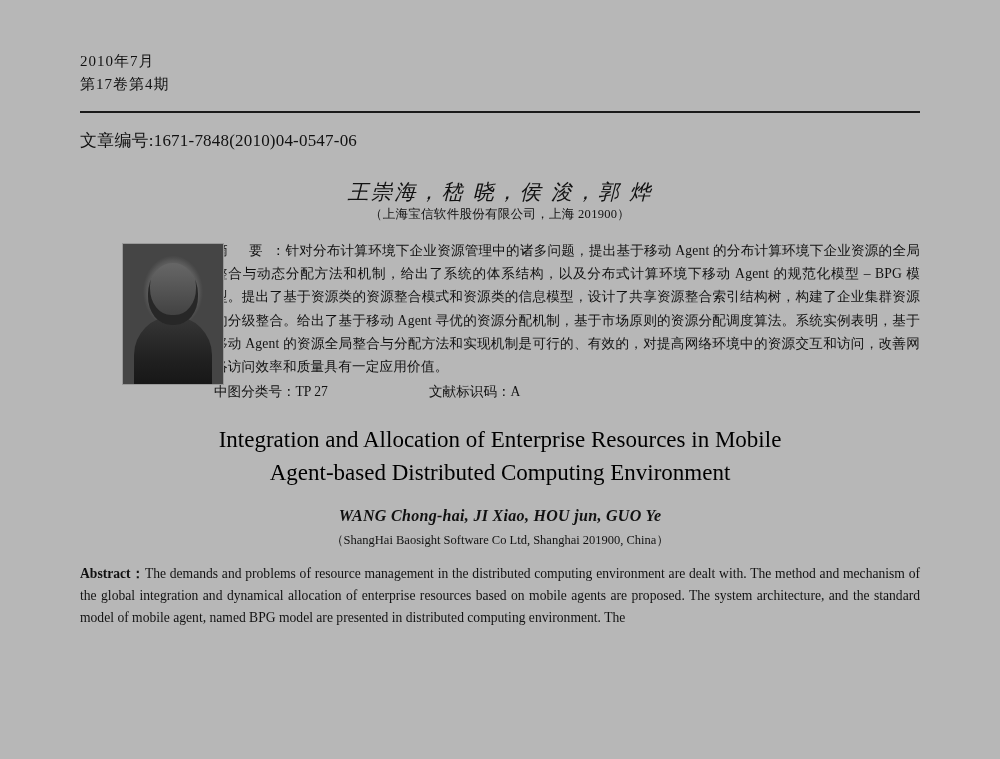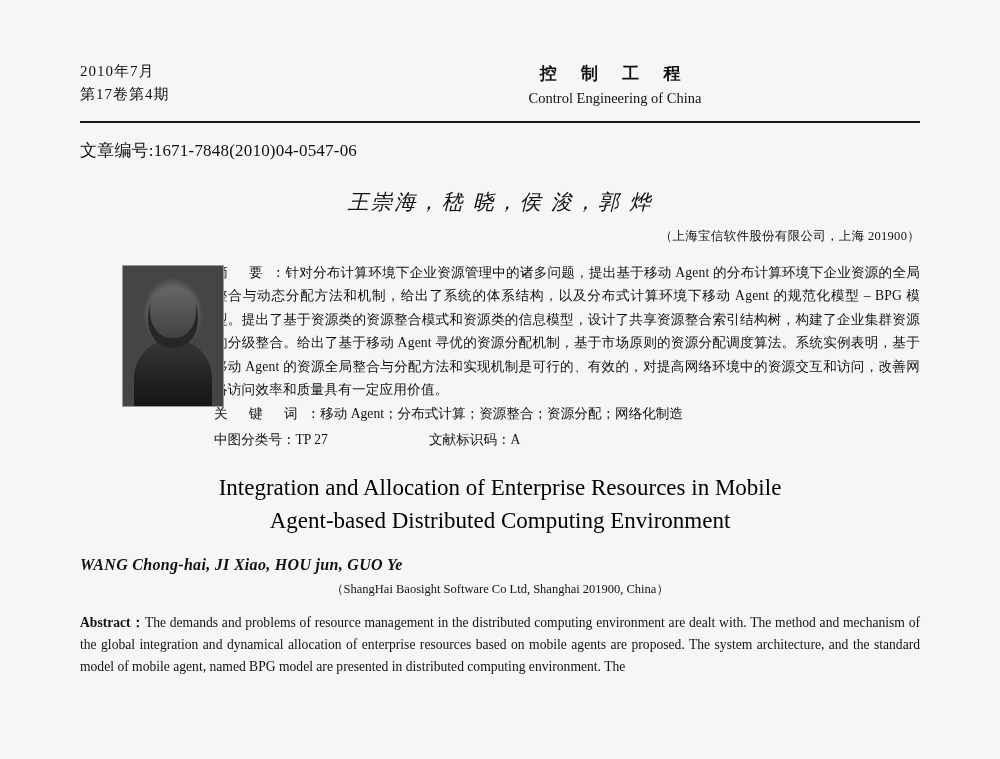--- a/index.html
+++ b/index.html
@@ -12,23 +12,23 @@
     height: 759px;
     font-family: "Liberation Serif", serif;
     color: #1a1a1a;
     position: relative;
     overflow: hidden;
   }
   .page {
     position: relative;
     width: 1000px;
     height: 759px;
-    background: #fef9c3;
+    background: #fca5a5;
     box-sizing: border-box;
-    padding: 12px 80px;
+    padding: 2px 80px;
     filter: grayscale(100%);
   }
   
   .runhead {
     display: flex;
     justify-content: space-between;
     align-items: flex-start;
     padding-top: 48px;
   }
   .runhead-col {
@@ -89,23 +89,23 @@
   }
   .cn-authors {
     text-align: center;
     font-size: 21px;
     margin-top: 26px;
     letter-spacing: 2.5px;
     font-style: italic;
     color: #111;
   }
   .cn-affil {
-    text-align: right;
+    text-align: center;
     font-size: 12.5px;
-    margin-top: 12px;
+    margin-top: 0;
     letter-spacing: 0.3px;
     color: #111;
   }
   
   .abstract-zone {
     display: flex;
     margin-top: 16px;
     align-items: flex-start;
   }
   .photo-wrap {
@@ -178,21 +178,21 @@
   }
   
   .en-title {
     text-align: center;
     font-size: 23px;
     line-height: 1.45;
     margin-top: 18px;
     color: #000;
   }
   .en-authors {
-    text-align: left;
+    text-align: center;
     font-size: 16px;
     font-style: italic;
     font-weight: bold;
     margin-top: 18px;
     letter-spacing: 0.3px;
     color: #111;
   }
   .en-affil {
     text-align: center;
     font-size: 12.5px;
@@ -212,47 +212,40 @@
 </style>
 </head>
 <body>
 
 <div class="page">
 
   <div class="runhead">
     <div class="runhead-col runhead-left">
       <div>2010年7月</div>
       <div>第17卷第4期</div>
-    </div>
-    <div class="runhead-col runhead-center">
-      <div class="cn">控 制 工 程</div>
-      <div class="en">Control Engineering of China</div>
     </div>
   </div>
 
   <hr class="rule">
 
   <div class="article-number">文章编号:1671-7848(2010)04-0547-06</div>
 
 
   <div class="cn-authors">王崇海，嵇 晓，侯 浚，郭 烨</div>
 
   <div class="cn-affil">（上海宝信软件股份有限公司，上海 201900）</div>
 
   <div class="abstract-zone">
     <div class="photo-wrap">
       <div class="photo"></div>
     </div>
     <div class="abstract-body">
       <div class="abs-line">
         <span class="abs-label">摘 要</span><span>：针对分布计算环境下企业资源管理中的诸多问题，提出基于移动 Agent 的分布计算环境下企业资源的全局整合与动态分配方法和机制，给出了系统的体系结构，以及分布式计算环境下移动 Agent 的规范化模型 – BPG 模型。提出了基于资源类的资源整合模式和资源类的信息模型，设计了共享资源整合索引结构树，构建了企业集群资源的分级整合。给出了基于移动 Agent 寻优的资源分配机制，基于市场原则的资源分配调度算法。系统实例表明，基于移动 Agent 的资源全局整合与分配方法和实现机制是可行的、有效的，对提高网络环境中的资源交互和访问，改善网络访问效率和质量具有一定应用价值。</span>
       </div>
-      <div class="kw-line">
-        <span class="kw-label">关 键 词</span><span>：移动 Agent；分布式计算；资源整合；资源分配；网络化制造</span>
-      </div>
       <div class="class-line">
         <span class="cls">中图分类号：TP 27</span>
         <span>文献标识码：A</span>
       </div>
     </div>
   </div>
 
   <div class="en-title">
     <div>Integration and Allocation of Enterprise Resources in Mobile</div>
     <div>Agent-based Distributed Computing Environment</div>

